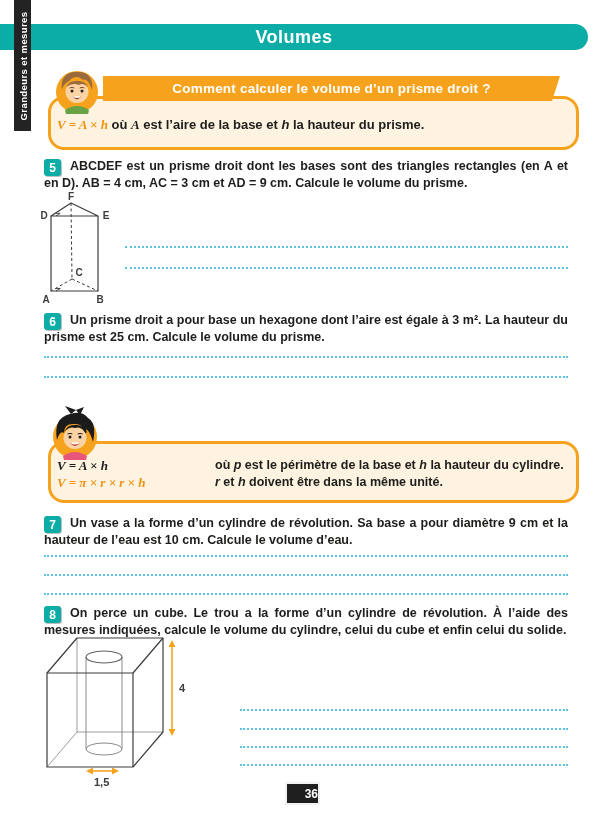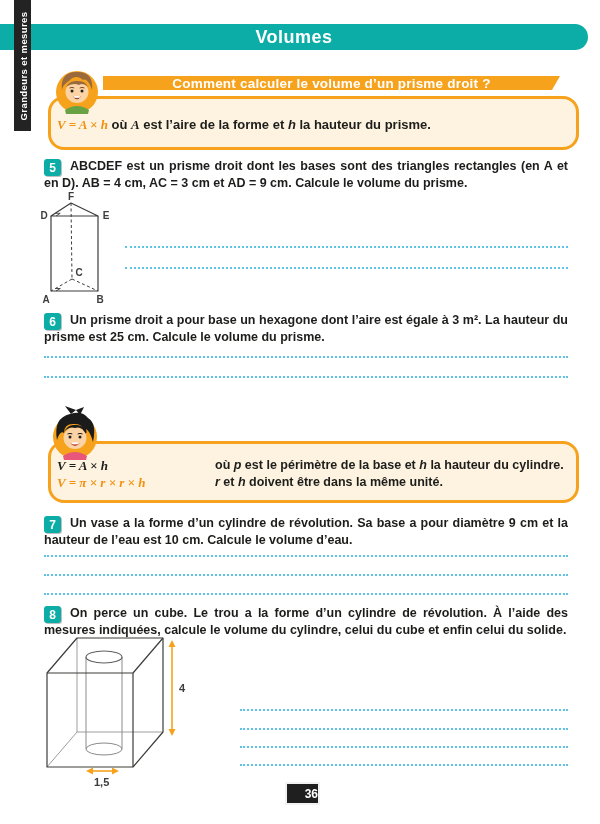--- a/index.html
+++ b/index.html
@@ -35,21 +35,21 @@
   }
   #callout-prism    { left:48px; top:96px;  width:531px; height:54px; }
   #callout-cylinder { left:48px; top:441px; width:531px; height:62px; }
   .callout-header {
     position:absolute; background:#f6a21c; color:#fff;
     font-weight:bold; font-size:13.5px; letter-spacing:.2px;
     display:flex; align-items:center; justify-content:center;
     clip-path:polygon(0 0, 100% 0, calc(100% - 8px) 100%, 0 100%);
     z-index:3;
   }
-  #header-prism    { left:103px; top:76px;  width:457px; height:14px;justify-content:center; }
+  #header-prism    { left:103px; top:76px;  width:457px; height:25px;justify-content:center; }
   #header-cylinder { left:103px; top:424px; width:472px; height:26px; }
   .avatar { position:absolute; z-index:6; }
   #avatar-boy  { left:55px; top:68px; }
   #avatar-girl { left:50px; top:406px; }
 
   .formula-line { position:absolute; z-index:2; font-size:13px; font-weight:bold; white-space:nowrap; }
   .script { font-family:Liberation Serif, serif; font-style:italic; }
   .orange { color:#f29111; }
   .var { font-style:italic; }
 
@@ -102,21 +102,21 @@
       <circle cx="27" cy="23" r="1.5" fill="#222"></circle>
     <path d="M14.5,20 Q17,18.8 19.3,20" stroke="#7a4a24" stroke-width="1" fill="none"></path>
     <path d="M24.7,20 Q27,18.8 29.5,20" stroke="#7a4a24" stroke-width="1" fill="none"></path>
     <path d="M18,28.5 Q22,34 26,28.5 Q22,30.5 18,28.5 Z" fill="#8c4a2f"></path>
     <rect x="19" y="28.2" width="6" height="1.6" rx="0.8" fill="#fff"></rect>
     <path d="M10,42 Q22,34 34,42 L33,46 L11,46 Z" fill="#69a244"></path>
   </svg>
   <div class="formula-line" style="left:57px; top:117px;">
     <span class="script orange">V = A × h</span>
     <span> </span>
-    <span>où </span><span class="script">A</span><span> est l’aire de la forme et </span><span class="var">h</span><span> la hauteur du prisme.</span>
+    <span>où </span><span class="script">A</span><span> est l’aire de la base et </span><span class="var">h</span><span> la hauteur du prisme.</span>
   </div>
 
   <div class="ex-badge" style="left:44px; top:159px;">
     <span>5</span>
   </div>
   <div class="ex-text" style="left:44px; top:158px;">ABCDEF est un prisme droit dont les bases sont des triangles rectangles (en A et en D). AB = 4 cm, AC = 3 cm et AD = 9 cm. Calcule le volume du prisme.</div>
   <svg class="diagram" style="left:38px; top:192px;" width="78" height="114" viewBox="0 0 78 114">
     <g stroke="#3c3c3b" stroke-width="1.2" fill="none" stroke-linejoin="round">
       <path d="M13,24 L33,11 L60,24 L13,24 Z"></path>
       <path d="M13,24 L13,99 L60,99 L60,24"></path>

